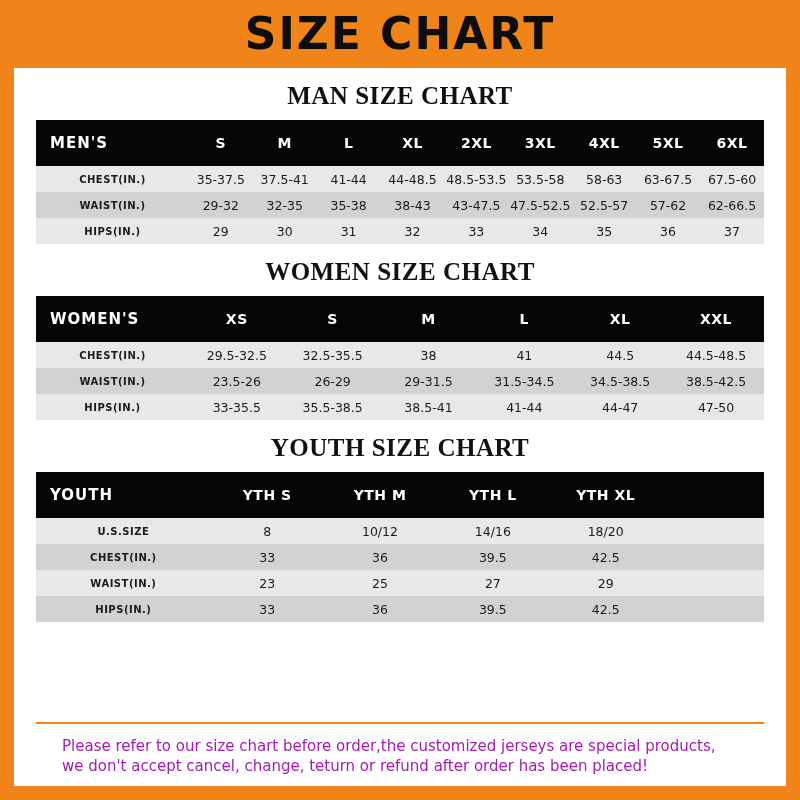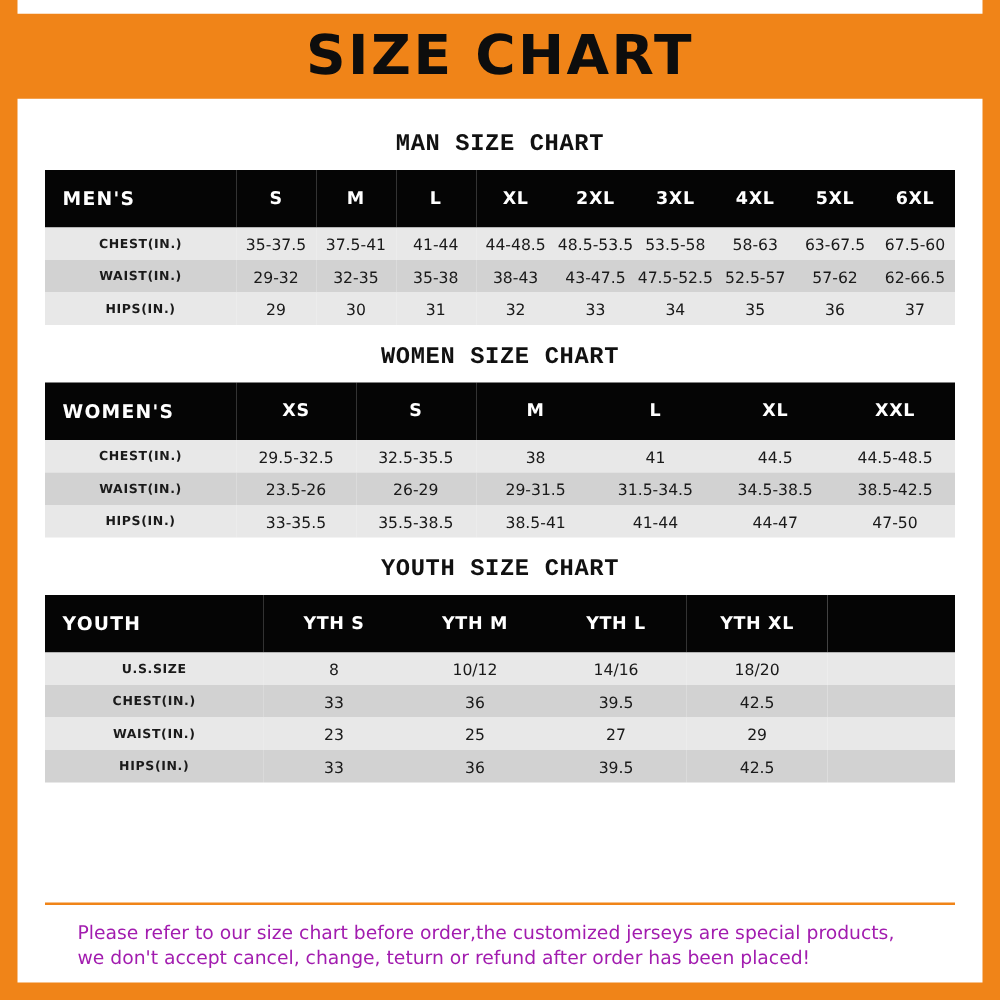--- a/index.html
+++ b/index.html
@@ -24,44 +24,44 @@
     display: flex;
     flex-direction: column;
   }
   .header {
     background: #f08418;
     height: 68px;
     display: flex;
     align-items: center;
     justify-content: center;
     flex: 0 0 auto;
-    margin: 11px -14px;
+    margin: 0 -14px;
   }
   .header-title {
     font-family: "DejaVu Sans", sans-serif;
     font-weight: bold;
     font-size: 44px;
     letter-spacing: 2px;
     color: #0d0d0d;
     line-height: 1;
   }
   .content {
     flex: 1 1 auto;
     padding: 0 22px;
     display: flex;
     flex-direction: column;
   }
   .section {
     margin: 0;
   }
   .section-title {
     text-align: center;
-    font-family: Liberation Mono, monospace;
-    font-weight: bold;
-    font-size: 19px;
+    font-family: Liberation Serif, serif;
+    font-weight: bold;
+    font-size: 25px;
     color: #111;
     letter-spacing: 0.5px;
     padding: 14px 0 10px 0;
   }
   table.size {
     width: 100%;
     border-collapse: collapse;
     table-layout: fixed;
   }
   table.size td, table.size th {

